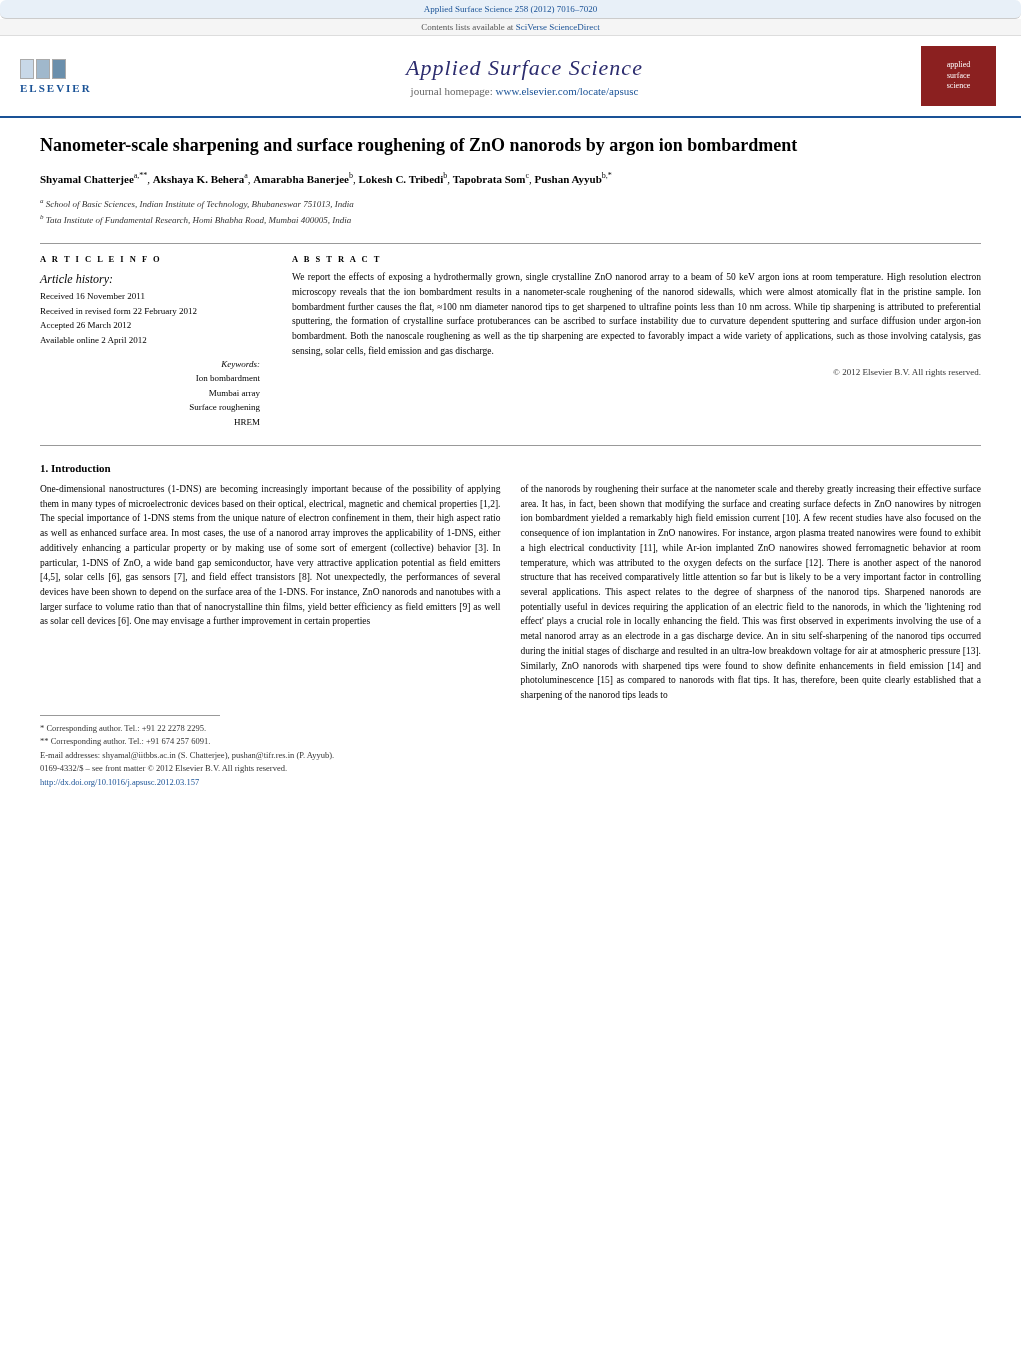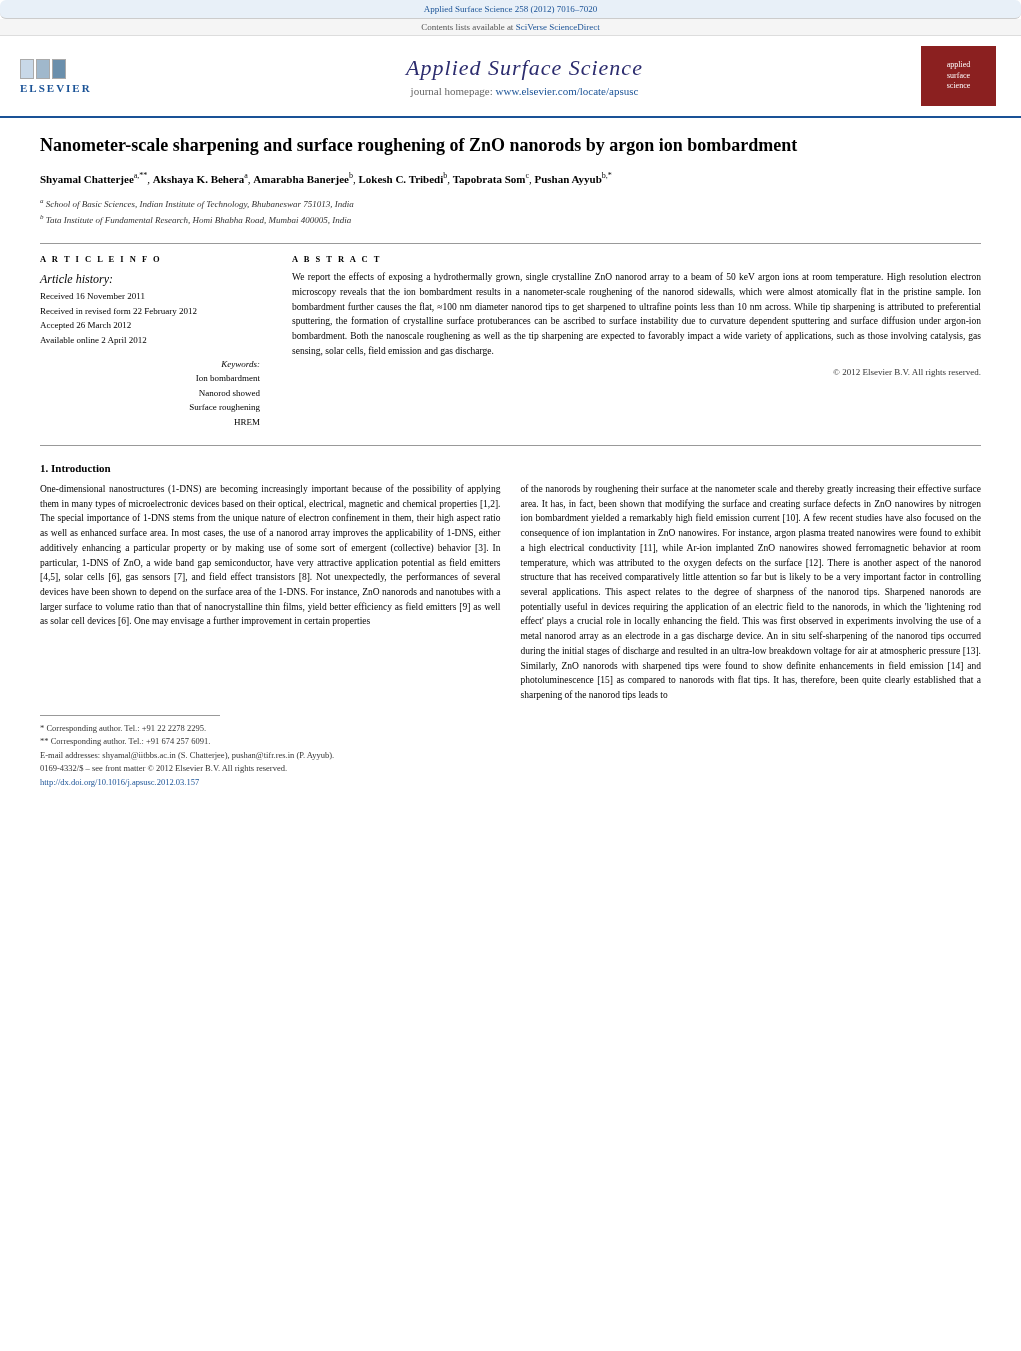--- a/index.html
+++ b/index.html
@@ -300,21 +300,21 @@
       <div class="info-block">
         <div class="label">Article history:</div>
         <div>Received 16 November 2011</div>
         <div>Received in revised form 22 February 2012</div>
         <div>Accepted 26 March 2012</div>
         <div>Available online 2 April 2012</div>
       </div>
       <div class="keywords-block">
         <div class="kw-label">Keywords:</div>
         <div>Ion bombardment</div>
-        <div>Nanorod showed</div>
+        <div>Mumbai array</div>
         <div>Surface roughening</div>
         <div>HREM</div>
       </div>
     </div>
 
     <div class="right-col">
       <div class="art-info-header">A B S T R A C T</div>
       <div class="abstract-text">We report the effects of exposing a hydrothermally grown, single crystalline ZnO nanorod array to a beam of 50 keV argon ions at room temperature. High resolution electron microscopy reveals that the ion bombardment results in a nanometer-scale roughening of the nanorod sidewalls, which were almost atomically flat in the pristine sample. Ion bombardment further causes the flat, ≈100 nm diameter nanorod tips to get sharpened to ultrafine points less than 10 nm across. While tip sharpening is attributed to preferential sputtering, the formation of crystalline surface protuberances can be ascribed to surface instability due to curvature dependent sputtering and surface diffusion under argon-ion bombardment. Both the nanoscale roughening as well as the tip sharpening are expected to favorably impact a wide variety of applications, such as those involving catalysis, gas sensing, solar cells, field emission and gas discharge.</div>
       <div class="copyright">© 2012 Elsevier B.V. All rights reserved.</div>
     </div>

